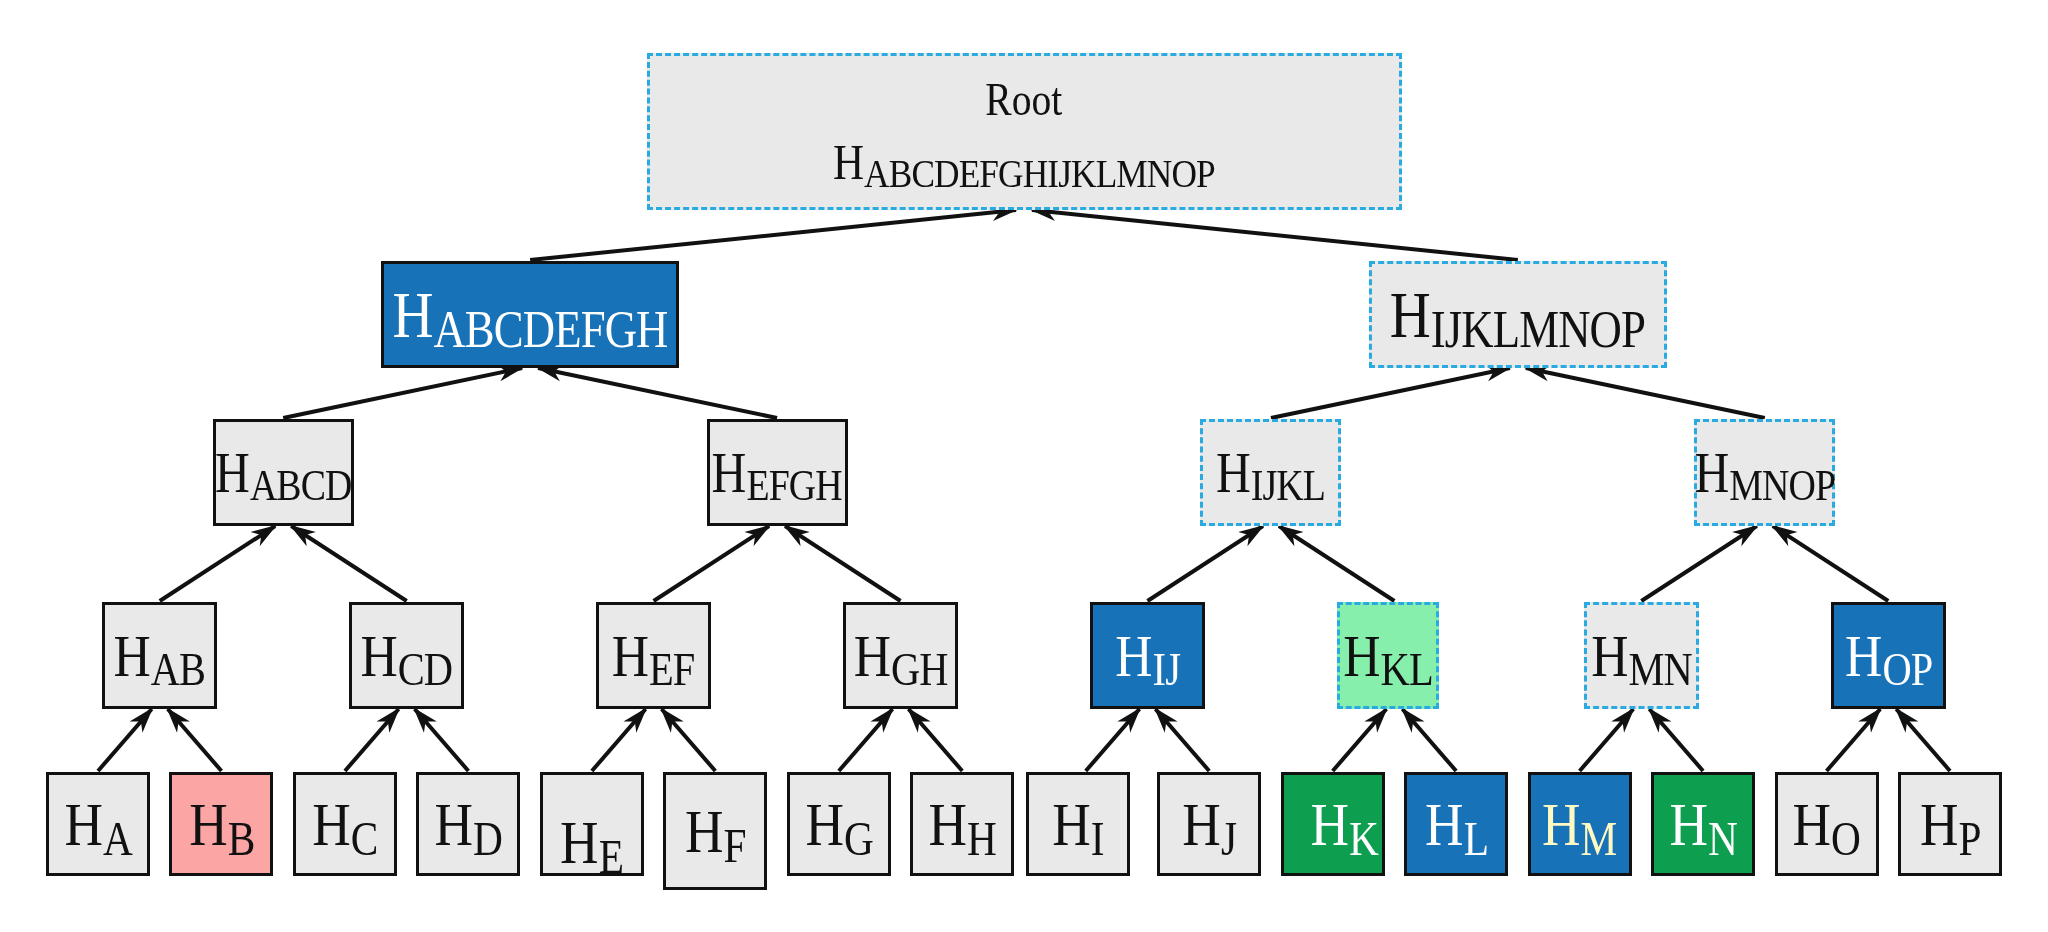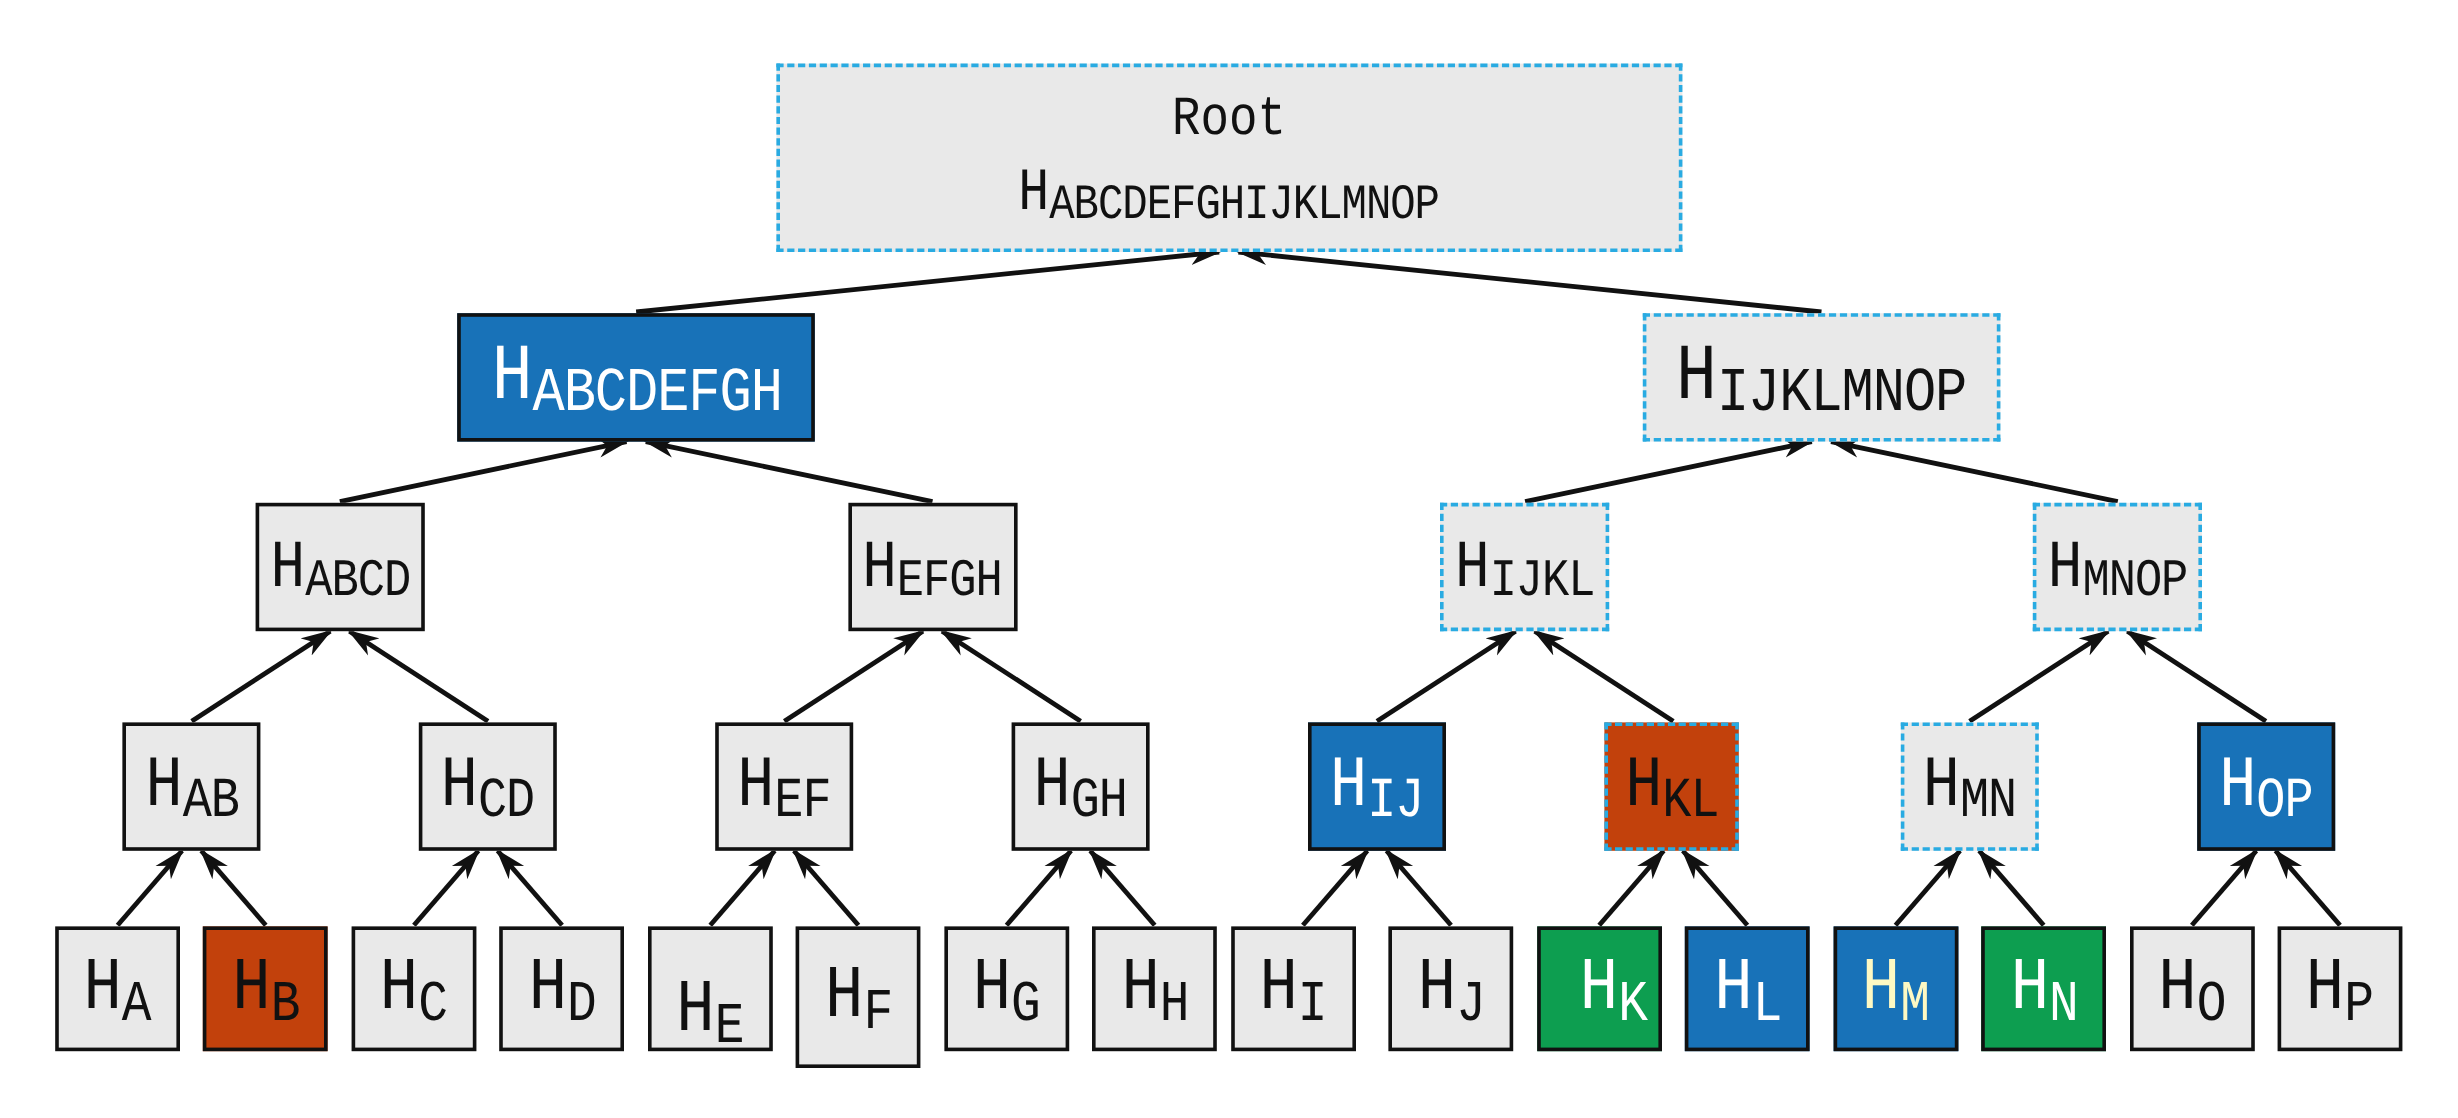--- a/index.html
+++ b/index.html
@@ -2,21 +2,21 @@
 <html><head>
 <meta charset="utf-8">
 <style>
   html, body { margin: 0; padding: 0; background: #ffffff; }
   #canvas {
     position: relative;
     width: 2048px;
     height: 932px;
     background: #ffffff;
     overflow: hidden;
-    font-family: Liberation Mono, monospace;
+    font-family: Liberation Serif, serif;
   }
   #edges {
     position: absolute;
     left: 0; top: 0;
     pointer-events: none;
   }
   .node {
     position: absolute;
     box-sizing: border-box;
     display: flex;
@@ -127,33 +127,33 @@
     </div>
     <div class="node row-3" style="left: 596.1px; top: 602px; width: 115px; height: 107px; background: rgb(233, 233, 233); border: 3.5px solid rgb(17, 17, 17); color: rgb(17, 17, 17);">
       <div class="label"><span class="h">H</span><span class="sub">EF</span></div>
     </div>
     <div class="node row-3" style="left: 843.033px; top: 602px; width: 115px; height: 107px; background: rgb(233, 233, 233); border: 3.5px solid rgb(17, 17, 17); color: rgb(17, 17, 17);">
       <div class="label"><span class="h">H</span><span class="sub">GH</span></div>
     </div>
     <div class="node row-3" style="left: 1089.97px; top: 602px; width: 115px; height: 107px; background: rgb(24, 114, 184); border: 3.5px solid rgb(17, 17, 17); color: rgb(255, 255, 255);">
       <div class="label"><span class="h">H</span><span class="sub">IJ</span></div>
     </div>
-    <div class="node row-3" style="left: 1336.9px; top: 602px; width: 112px; height: 107px; background: #c2410c; border: 3.5px dashed rgb(41, 171, 226); color: rgb(17, 17, 17);">
+    <div class="node row-3" style="left: 1336.9px; top: 602px; width: 102px; height: 107px; background: #86efac; border: 3.5px dashed rgb(41, 171, 226); color: rgb(17, 17, 17);">
       <div class="label"><span class="h">H</span><span class="sub">KL</span></div>
     </div>
     <div class="node row-3" style="left: 1583.83px; top: 602px; width: 115px; height: 107px; background: rgb(233, 233, 233); border: 3.5px dashed rgb(41, 171, 226); color: rgb(17, 17, 17);">
       <div class="label"><span class="h">H</span><span class="sub">MN</span></div>
     </div>
     <div class="node row-3" style="left: 1830.77px; top: 602px; width: 115px; height: 107px; background: rgb(24, 114, 184); border: 3.5px solid rgb(17, 17, 17); color: rgb(255, 255, 255);">
       <div class="label"><span class="h">H</span><span class="sub">OP</span></div>
     </div>
     <div class="node row-4" style="left: 46px; top: 772px; width: 104px; height: 104px; background: rgb(233, 233, 233); border: 3.5px solid rgb(17, 17, 17); color: rgb(17, 17, 17);">
       <div class="label"><span class="h">H</span><span class="sub">A</span></div>
     </div>
-    <div class="node row-4" style="left: 169.467px; top: 772px; width: 104px; height: 104px; background: #c2410c; border: 3.5px solid rgb(17, 17, 17); color: rgb(17, 17, 17);">
+    <div class="node row-4" style="left: 169.467px; top: 772px; width: 104px; height: 104px; background: #fca5a5; border: 3.5px solid rgb(17, 17, 17); color: rgb(17, 17, 17);">
       <div class="label"><span class="h">H</span><span class="sub">B</span></div>
     </div>
     <div class="node row-4" style="left: 292.933px; top: 772px; width: 104px; height: 104px; background: rgb(233, 233, 233); border: 3.5px solid rgb(17, 17, 17); color: rgb(17, 17, 17);">
       <div class="label"><span class="h">H</span><span class="sub">C</span></div>
     </div>
     <div class="node row-4" style="left: 416.4px; top: 772px; width: 104px; height: 104px; background: rgb(233, 233, 233); border: 3.5px solid rgb(17, 17, 17); color: rgb(17, 17, 17);">
       <div class="label"><span class="h">H</span><span class="sub">D</span></div>
     </div>
     <div class="node row-4" style="left: 539.867px; top: 772px; width: 104px; height: 104px; background: rgb(233, 233, 233); border: 3.5px solid rgb(17, 17, 17); color: rgb(17, 17, 17); justify-content: flex-end;">
       <div class="label"><span class="h">H</span><span class="sub">E</span></div>

